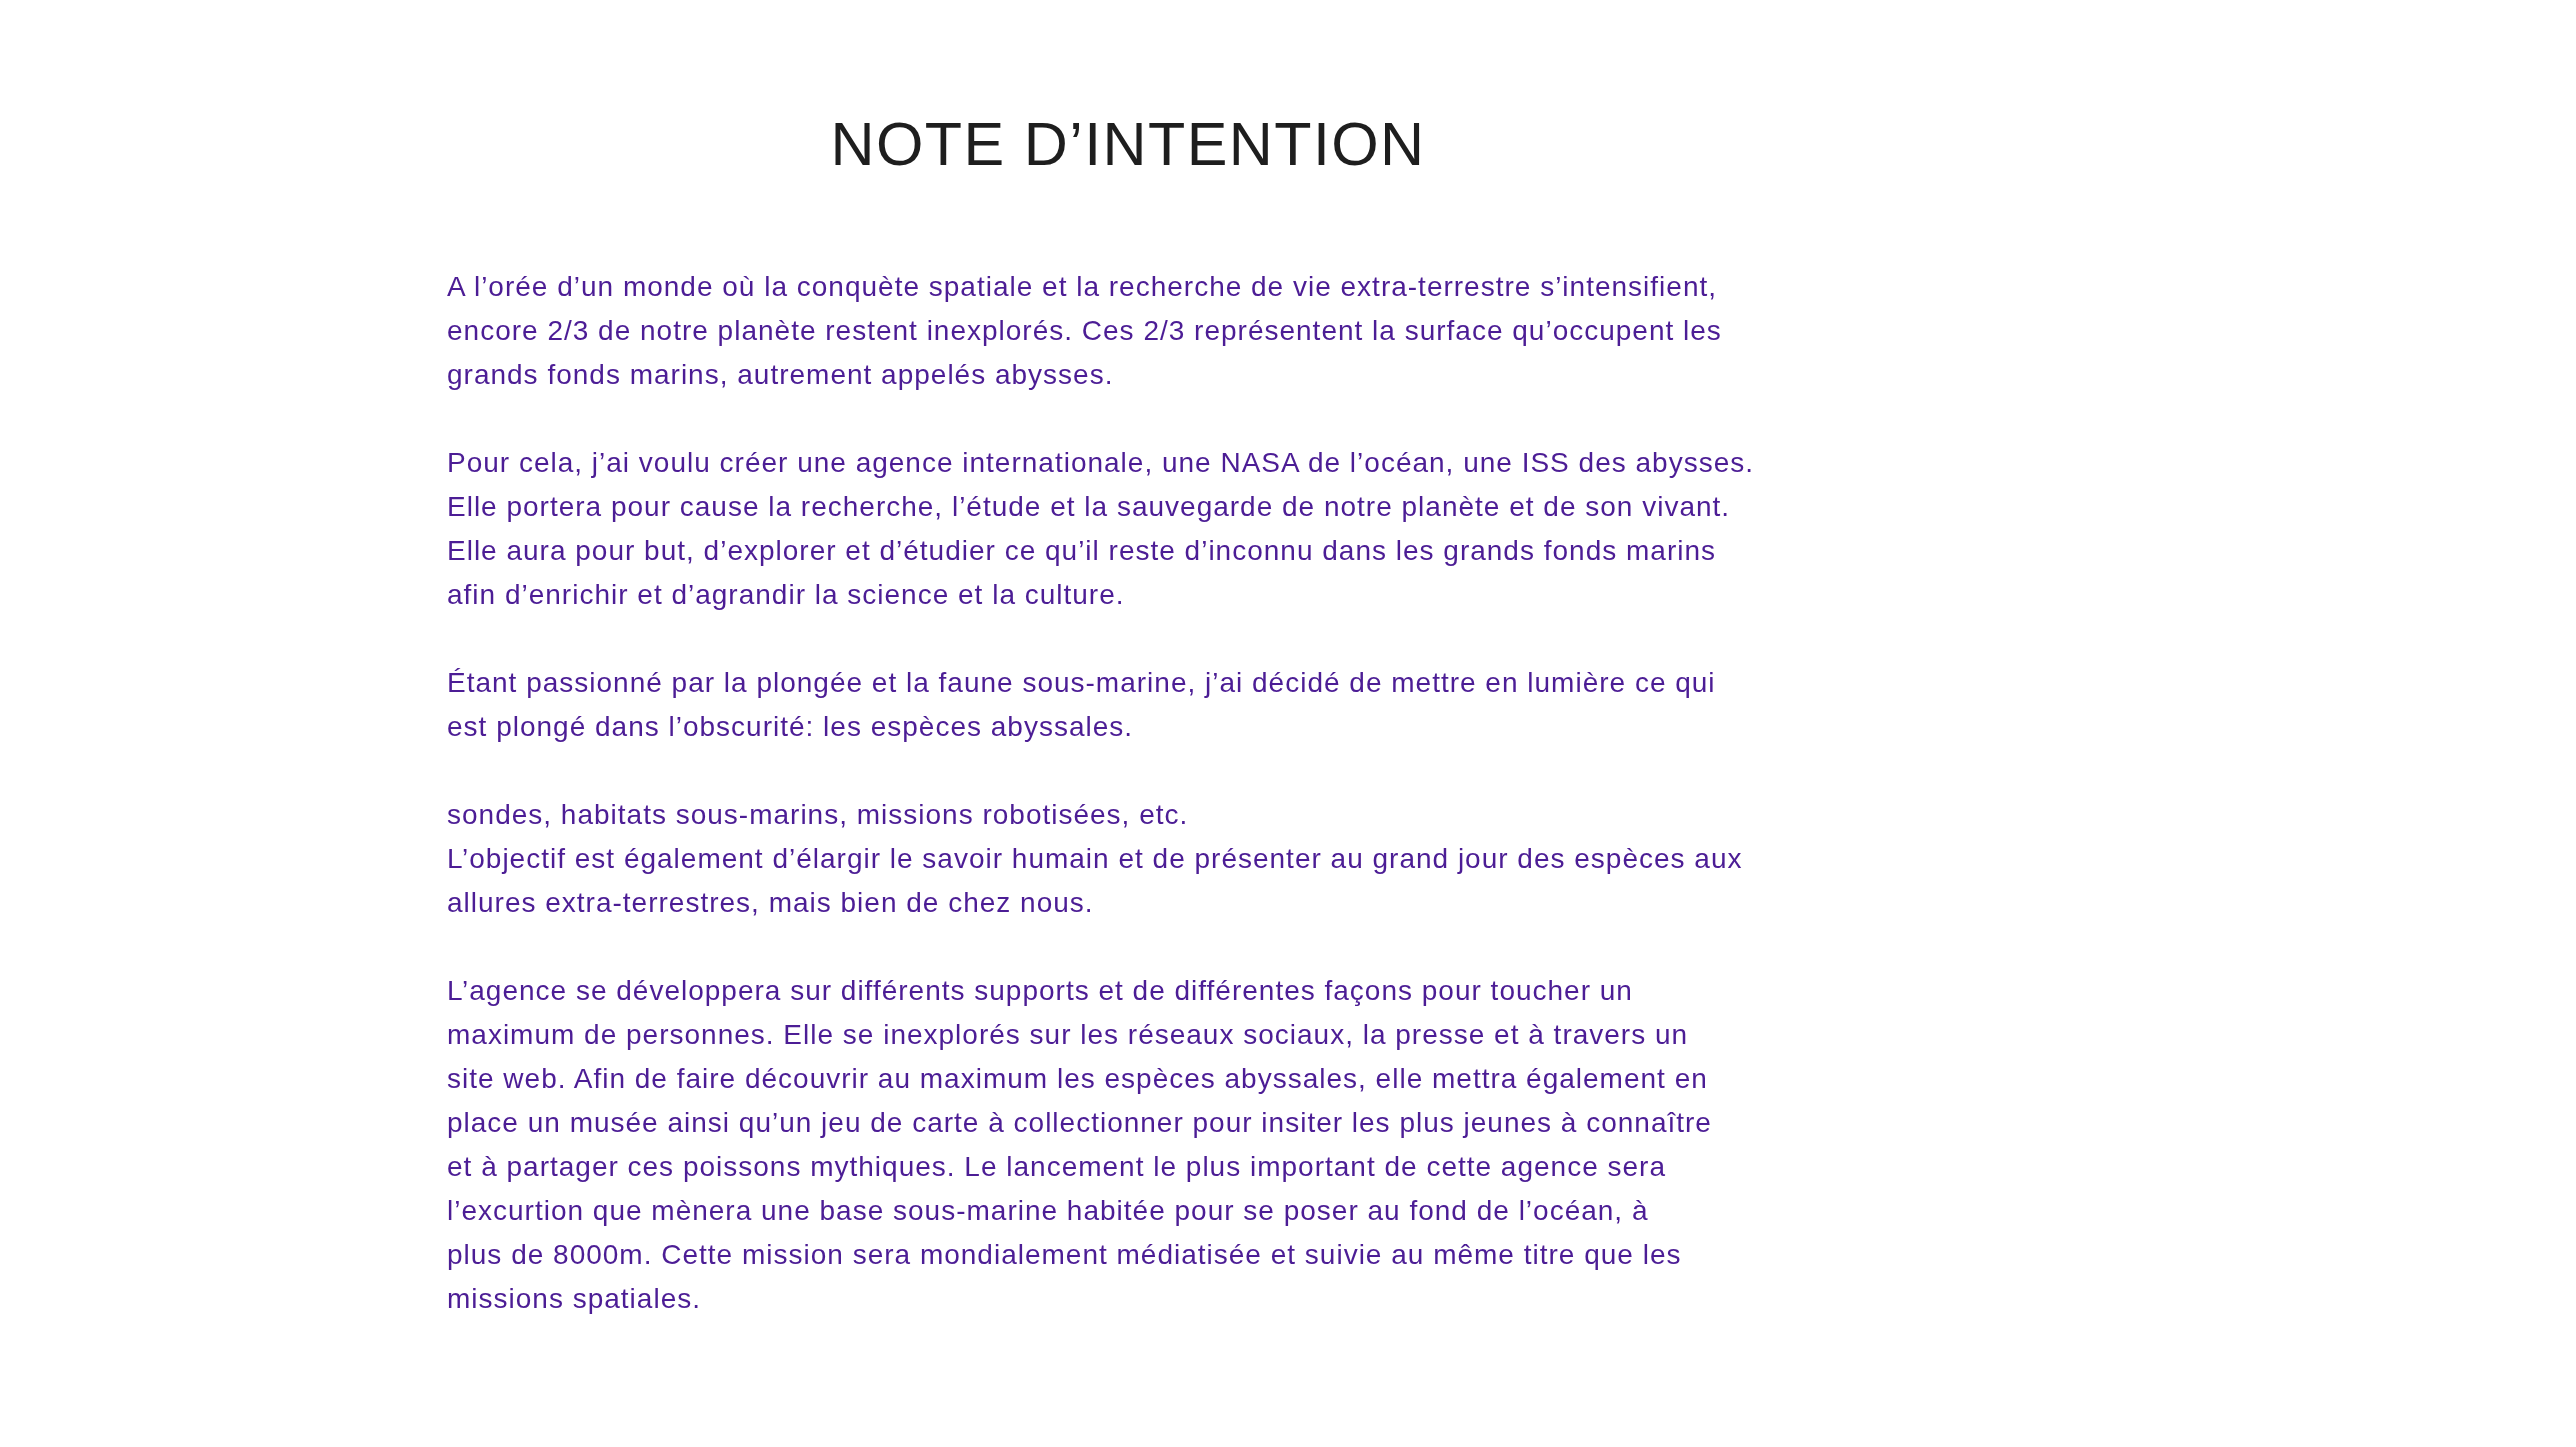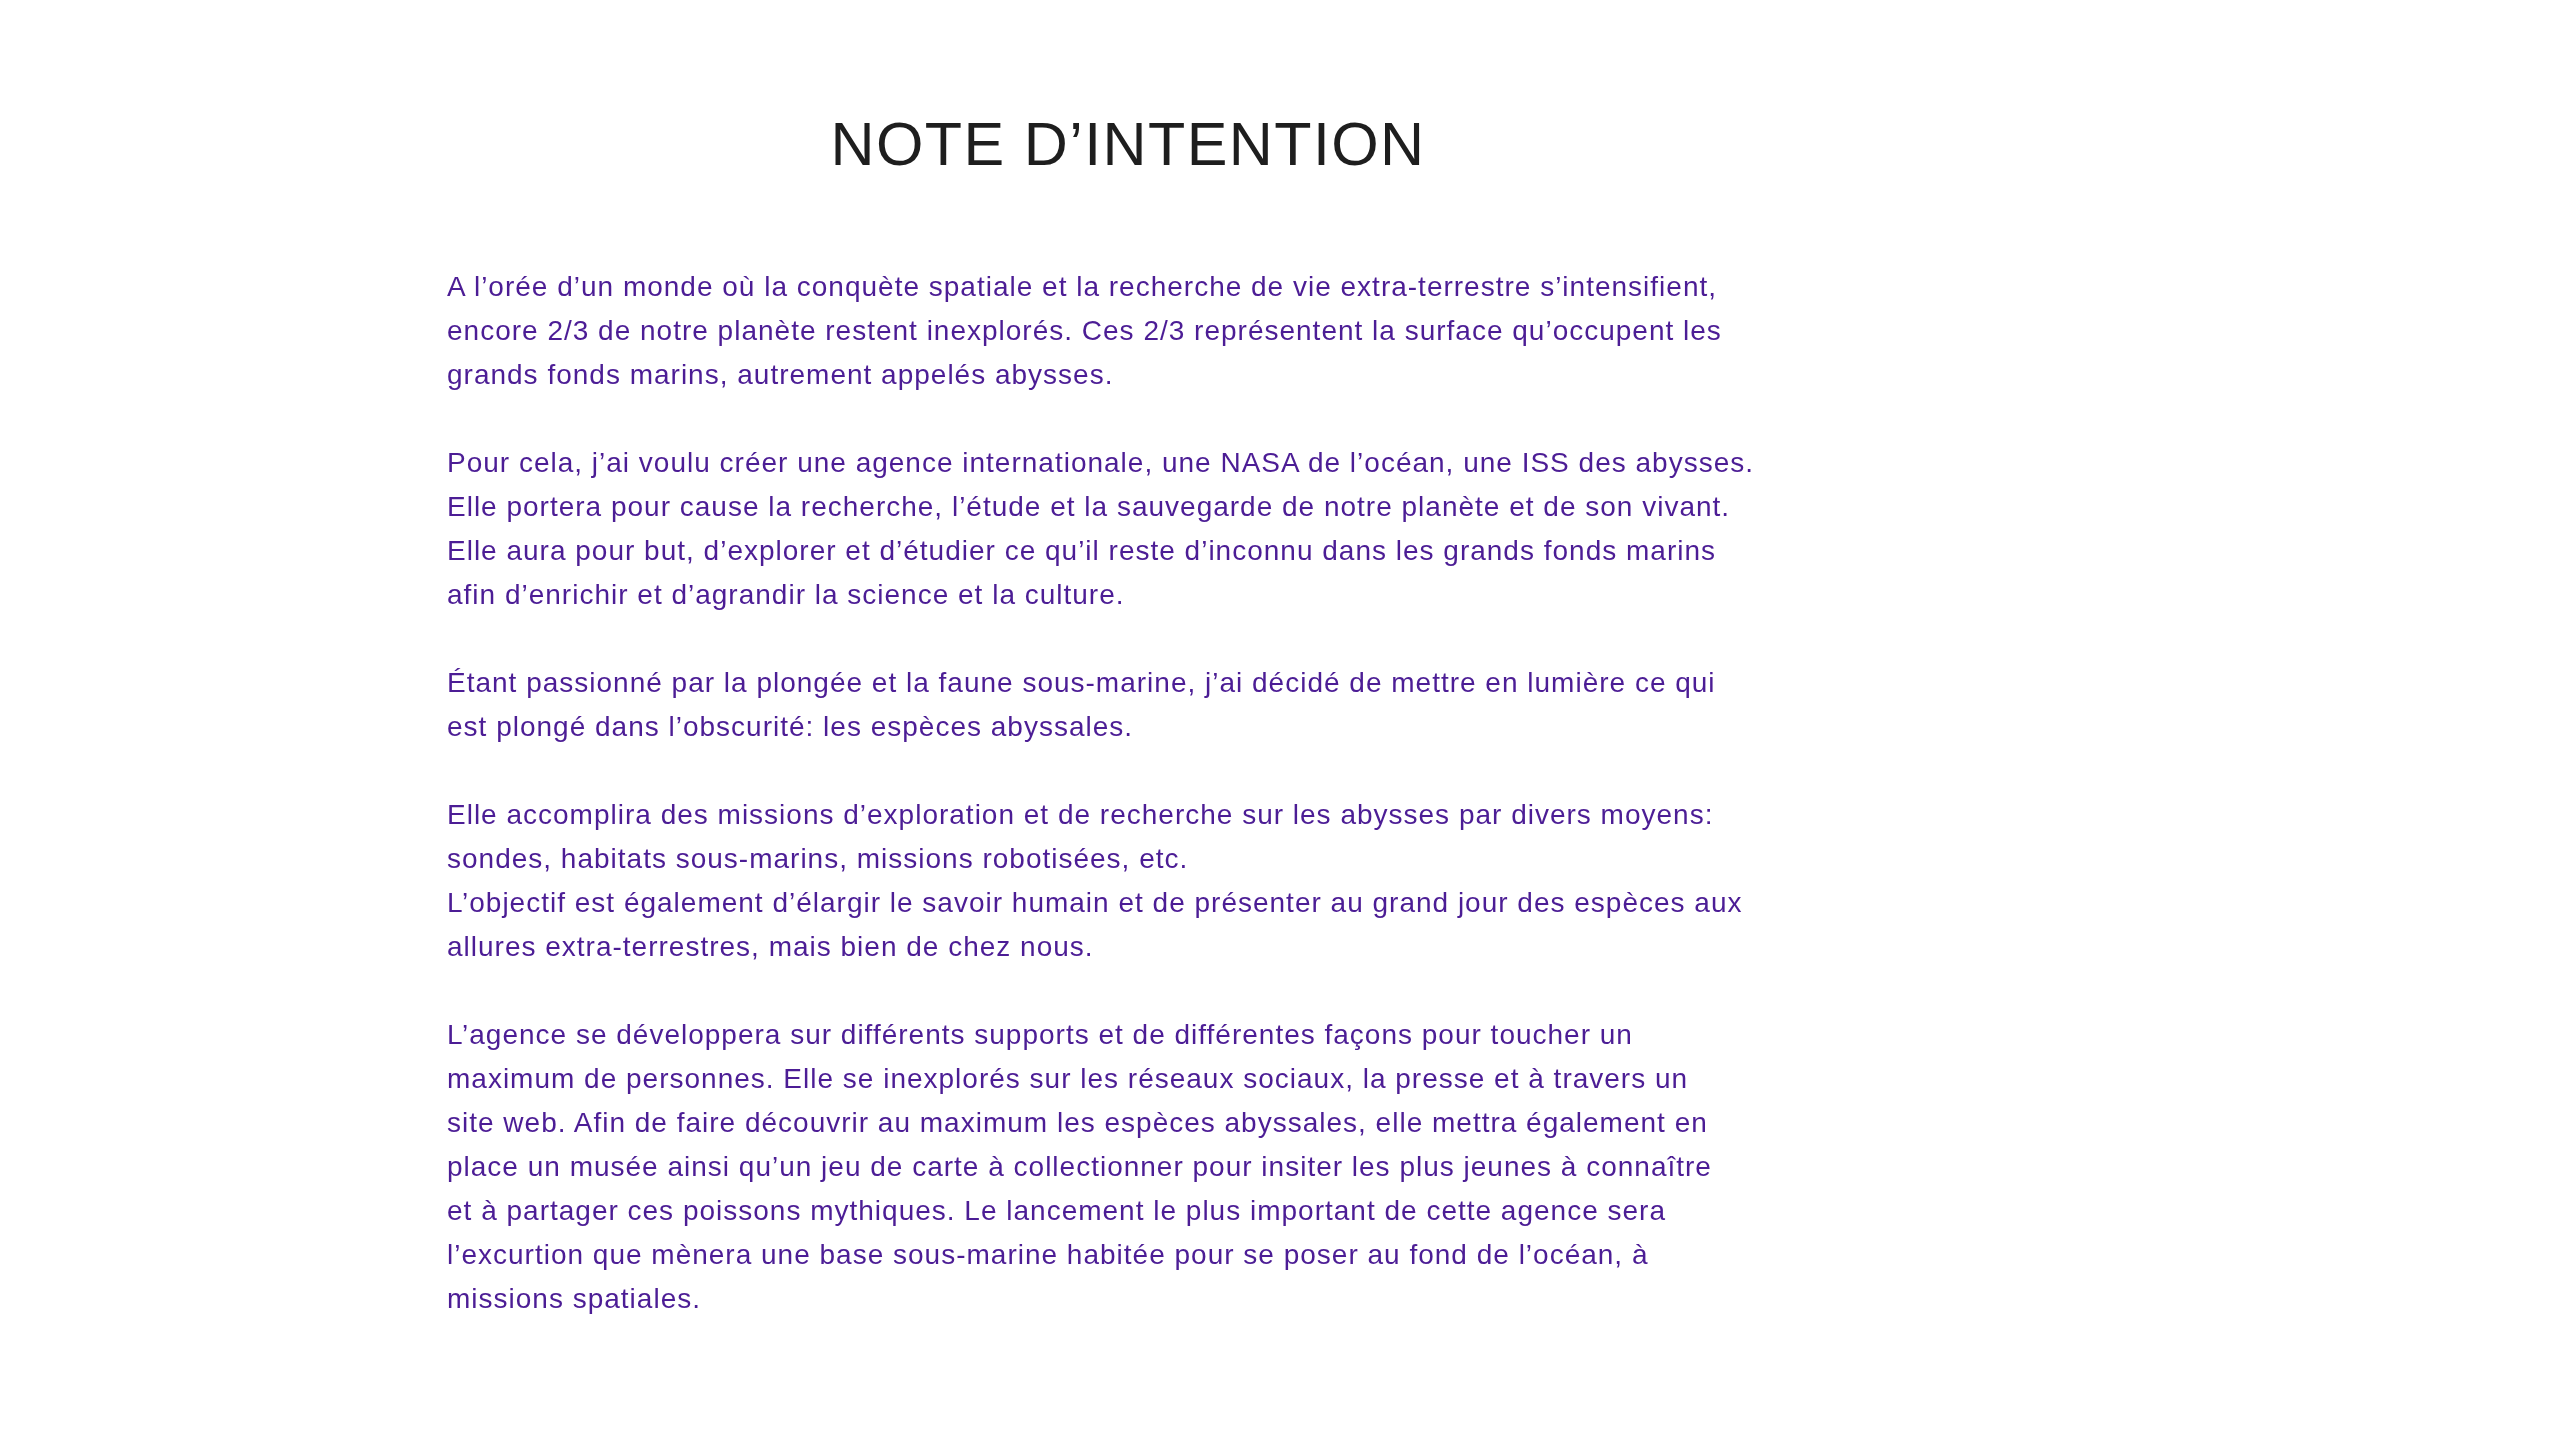--- a/index.html
+++ b/index.html
@@ -62,29 +62,29 @@
         <div class="line">Pour cela, j’ai voulu créer une agence internationale, une NASA de l’océan, une ISS des abysses.</div>
         <div class="line">Elle portera pour cause la recherche, l’étude et la sauvegarde de notre planète et de son vivant.</div>
         <div class="line">Elle aura pour but, d’explorer et d’étudier ce qu’il reste d’inconnu dans les grands fonds marins</div>
         <div class="line">afin d’enrichir et d’agrandir la science et la culture.</div>
       </div>
       <div class="paragraph">
         <div class="line">Étant passionné par la plongée et la faune sous-marine, j’ai décidé de mettre en lumière ce qui</div>
         <div class="line">est plongé dans l’obscurité: les espèces abyssales.</div>
       </div>
       <div class="paragraph">
-        <div class="line">Elle accomplira des missions d’exploration et de recherche sur les abysses par divers moyens:</div>
         <div class="line">sondes, habitats sous-marins, missions robotisées, etc.</div>
         <div class="line">L’objectif est également d’élargir le savoir humain et de présenter au grand jour des espèces aux</div>
         <div class="line">allures extra-terrestres, mais bien de chez nous.</div>
       </div>
       <div class="paragraph">
         <div class="line">L’agence se développera sur différents supports et de différentes façons pour toucher un</div>
         <div class="line">maximum de personnes. Elle se inexplorés sur les réseaux sociaux, la presse et à travers un</div>
         <div class="line">site web. Afin de faire découvrir au maximum les espèces abyssales, elle mettra également en</div>
         <div class="line">place un musée ainsi qu’un jeu de carte à collectionner pour insiter les plus jeunes à connaître</div>
         <div class="line">et à partager ces poissons mythiques. Le lancement le plus important de cette agence sera</div>
         <div class="line">l’excurtion que mènera une base sous-marine habitée pour se poser au fond de l’océan, à</div>
+        <div class="line">plus de 8000m. Cette mission sera mondialement médiatisée et suivie au même titre que les</div>
         <div class="line">missions spatiales.</div>
       </div>
     </div>
 </div>
 
 
 </body></html>

